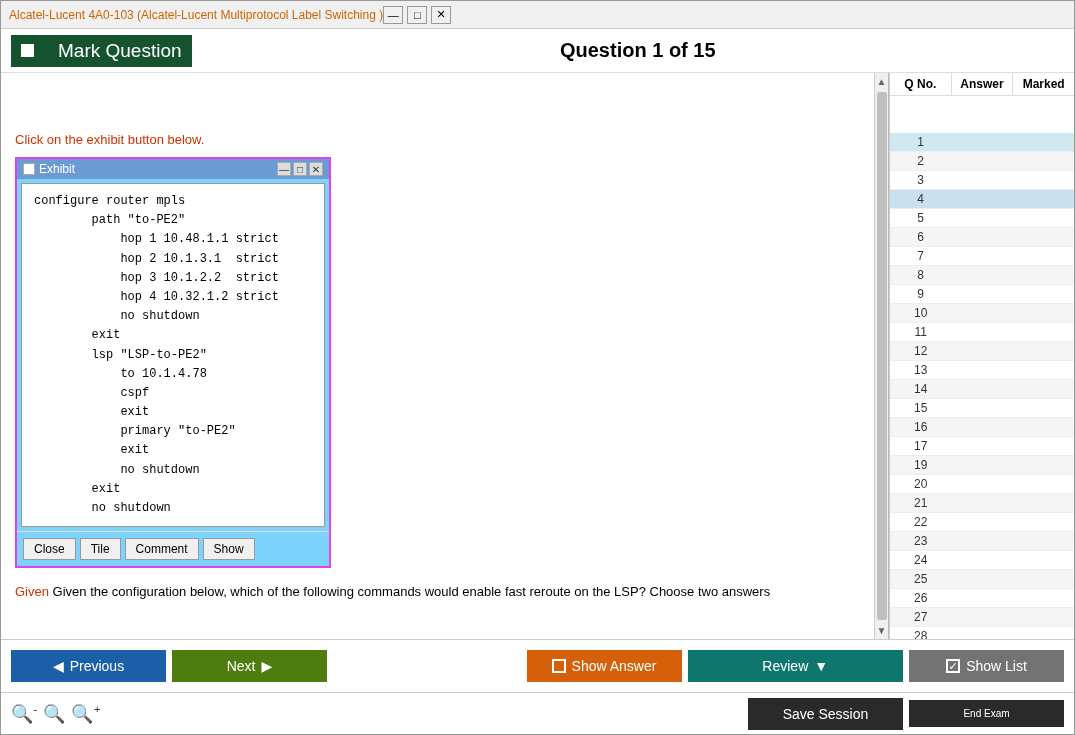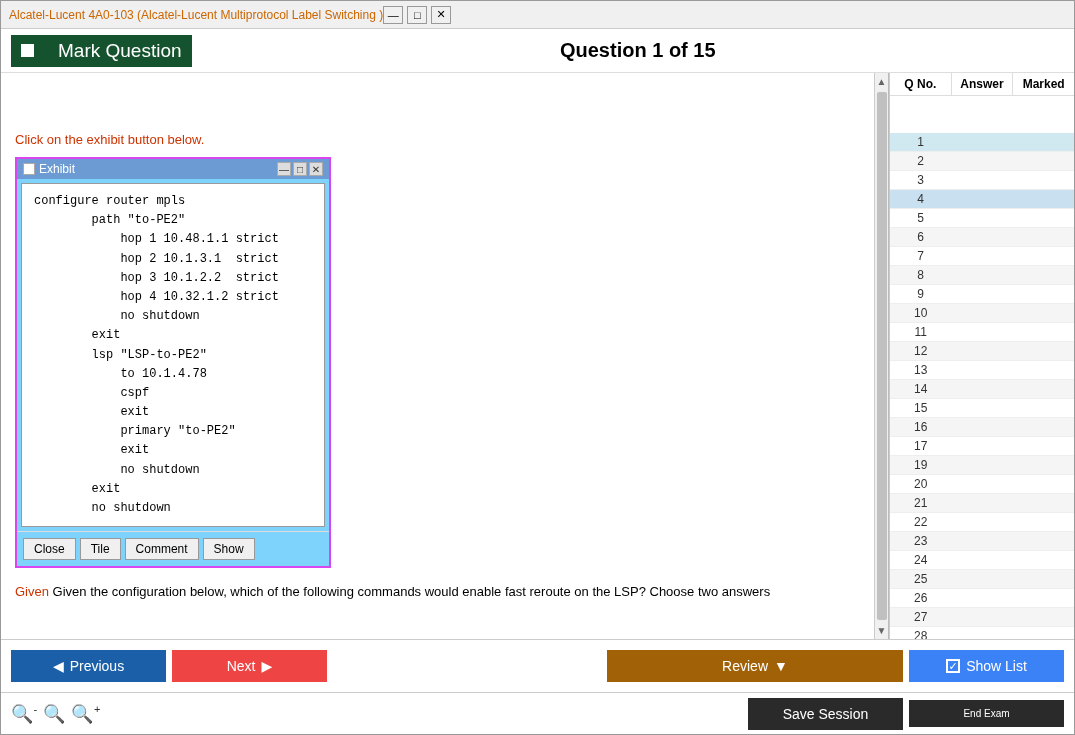--- a/index.html
+++ b/index.html
@@ -41,24 +41,24 @@
     .side-panel-header-col { flex: 1; text-align: center; padding: 4px 2px; border-right: 1px solid #ddd; }
     .side-panel-header-col:last-child { border-right: none; }
     .side-panel-list { flex: 1; overflow-y: scroll; }
     .side-panel-row { display: flex; align-items: center; height: 19px; border-bottom: 1px solid #eee; font-size: 12px; }
     .side-panel-row:nth-child(even) { background: #f5f5f5; }
     .side-panel-row.current { background: #d0e8f0; }
     .side-panel-row.highlighted { background: #c8e0f0; }
     .side-panel-cell { flex: 1; text-align: center; padding: 0 2px; }
     .side-panel-cell.qno { color: #333; font-weight: normal; }
     .btn-prev { background: #1a5fa8; color: #fff; border: none; padding: 8px 20px; font-size: 14px; cursor: pointer; display: flex; align-items: center; gap: 6px; min-width: 155px; justify-content: center; }
-    .btn-next { background: #ef4444; color: #fff; border: none; padding: 8px 20px; font-size: 14px; cursor: pointer; display: flex; align-items: center; gap: 6px; min-width: 155px; justify-content: center; }
+    .btn-next { background: #4d7c0f; color: #fff; border: none; padding: 8px 20px; font-size: 14px; cursor: pointer; display: flex; align-items: center; gap: 6px; min-width: 155px; justify-content: center; }
     .btn-show-answer { background: #d4600a; color: #fff; border: none; padding: 8px 20px; font-size: 14px; cursor: pointer; display: flex; align-items: center; gap: 6px; min-width: 155px; justify-content: center; }
-    .btn-review { background: #a16207; color: #fff; border: none; padding: 8px 14px; font-size: 14px; cursor: pointer; display: flex; align-items: center; gap: 6px; flex: 1; justify-content: center; }
-    .btn-show-list { background: #3b82f6; color: #fff; border: none; padding: 8px 20px; font-size: 14px; cursor: pointer; display: flex; align-items: center; gap: 6px; min-width: 155px; justify-content: center; }
+    .btn-review { background: #0f766e; color: #fff; border: none; padding: 8px 14px; font-size: 14px; cursor: pointer; display: flex; align-items: center; gap: 6px; flex: 1; justify-content: center; }
+    .btn-show-list { background: #737373; color: #fff; border: none; padding: 8px 20px; font-size: 14px; cursor: pointer; display: flex; align-items: center; gap: 6px; min-width: 155px; justify-content: center; }
     .checkbox-icon { width: 14px; height: 14px; border: 2px solid #fff; display: inline-block; background: transparent; }
     .checkbox-icon.checked::after { content: '✓'; color: #fff; font-size: 11px; display: block; line-height: 10px; }
     .zoom-btn { background: none; border: none; cursor: pointer; font-size: 18px; color: #333; }
     .spacer { flex: 1; }
 
     .save-session-btn { background: #2a2a2a; color: #fff; border: none; padding: 8px 22px; font-size: 14px; cursor: pointer; min-width: 155px; }
     .end-exam-btn { background: #2a2a2a; color: #fff; border: none; padding: 8px 18px; font-size: 10px; cursor: pointer; min-width: 155px; }
 
     .bottom-section { display: flex; flex-direction: column; border-top: 1px solid #ccc; }
     .bottom-row1 { display: flex; align-items: center; padding: 6px 10px; gap: 6px; height: 52px; }
@@ -302,20 +302,24 @@
     <div class="bottom-row1">
       <button class="btn-prev">
         <span>◀</span>
         <span>Previous</span>
       </button>
       <button class="btn-next">
         <span>Next</span>
         <span>▶</span>
       </button>
       <div class="spacer"></div>
+      <button class="btn-show-answer">
+        <span class="checkbox-icon"></span>
+        <span>Show Answer</span>
+      </button>
       <button class="btn-review">
         <span>Review</span>
         <span>▼</span>
       </button>
       <button class="btn-show-list">
         <span class="checkbox-icon checked"></span>
         <span>Show List</span>
       </button>
     </div>
     <div class="bottom-row2">

